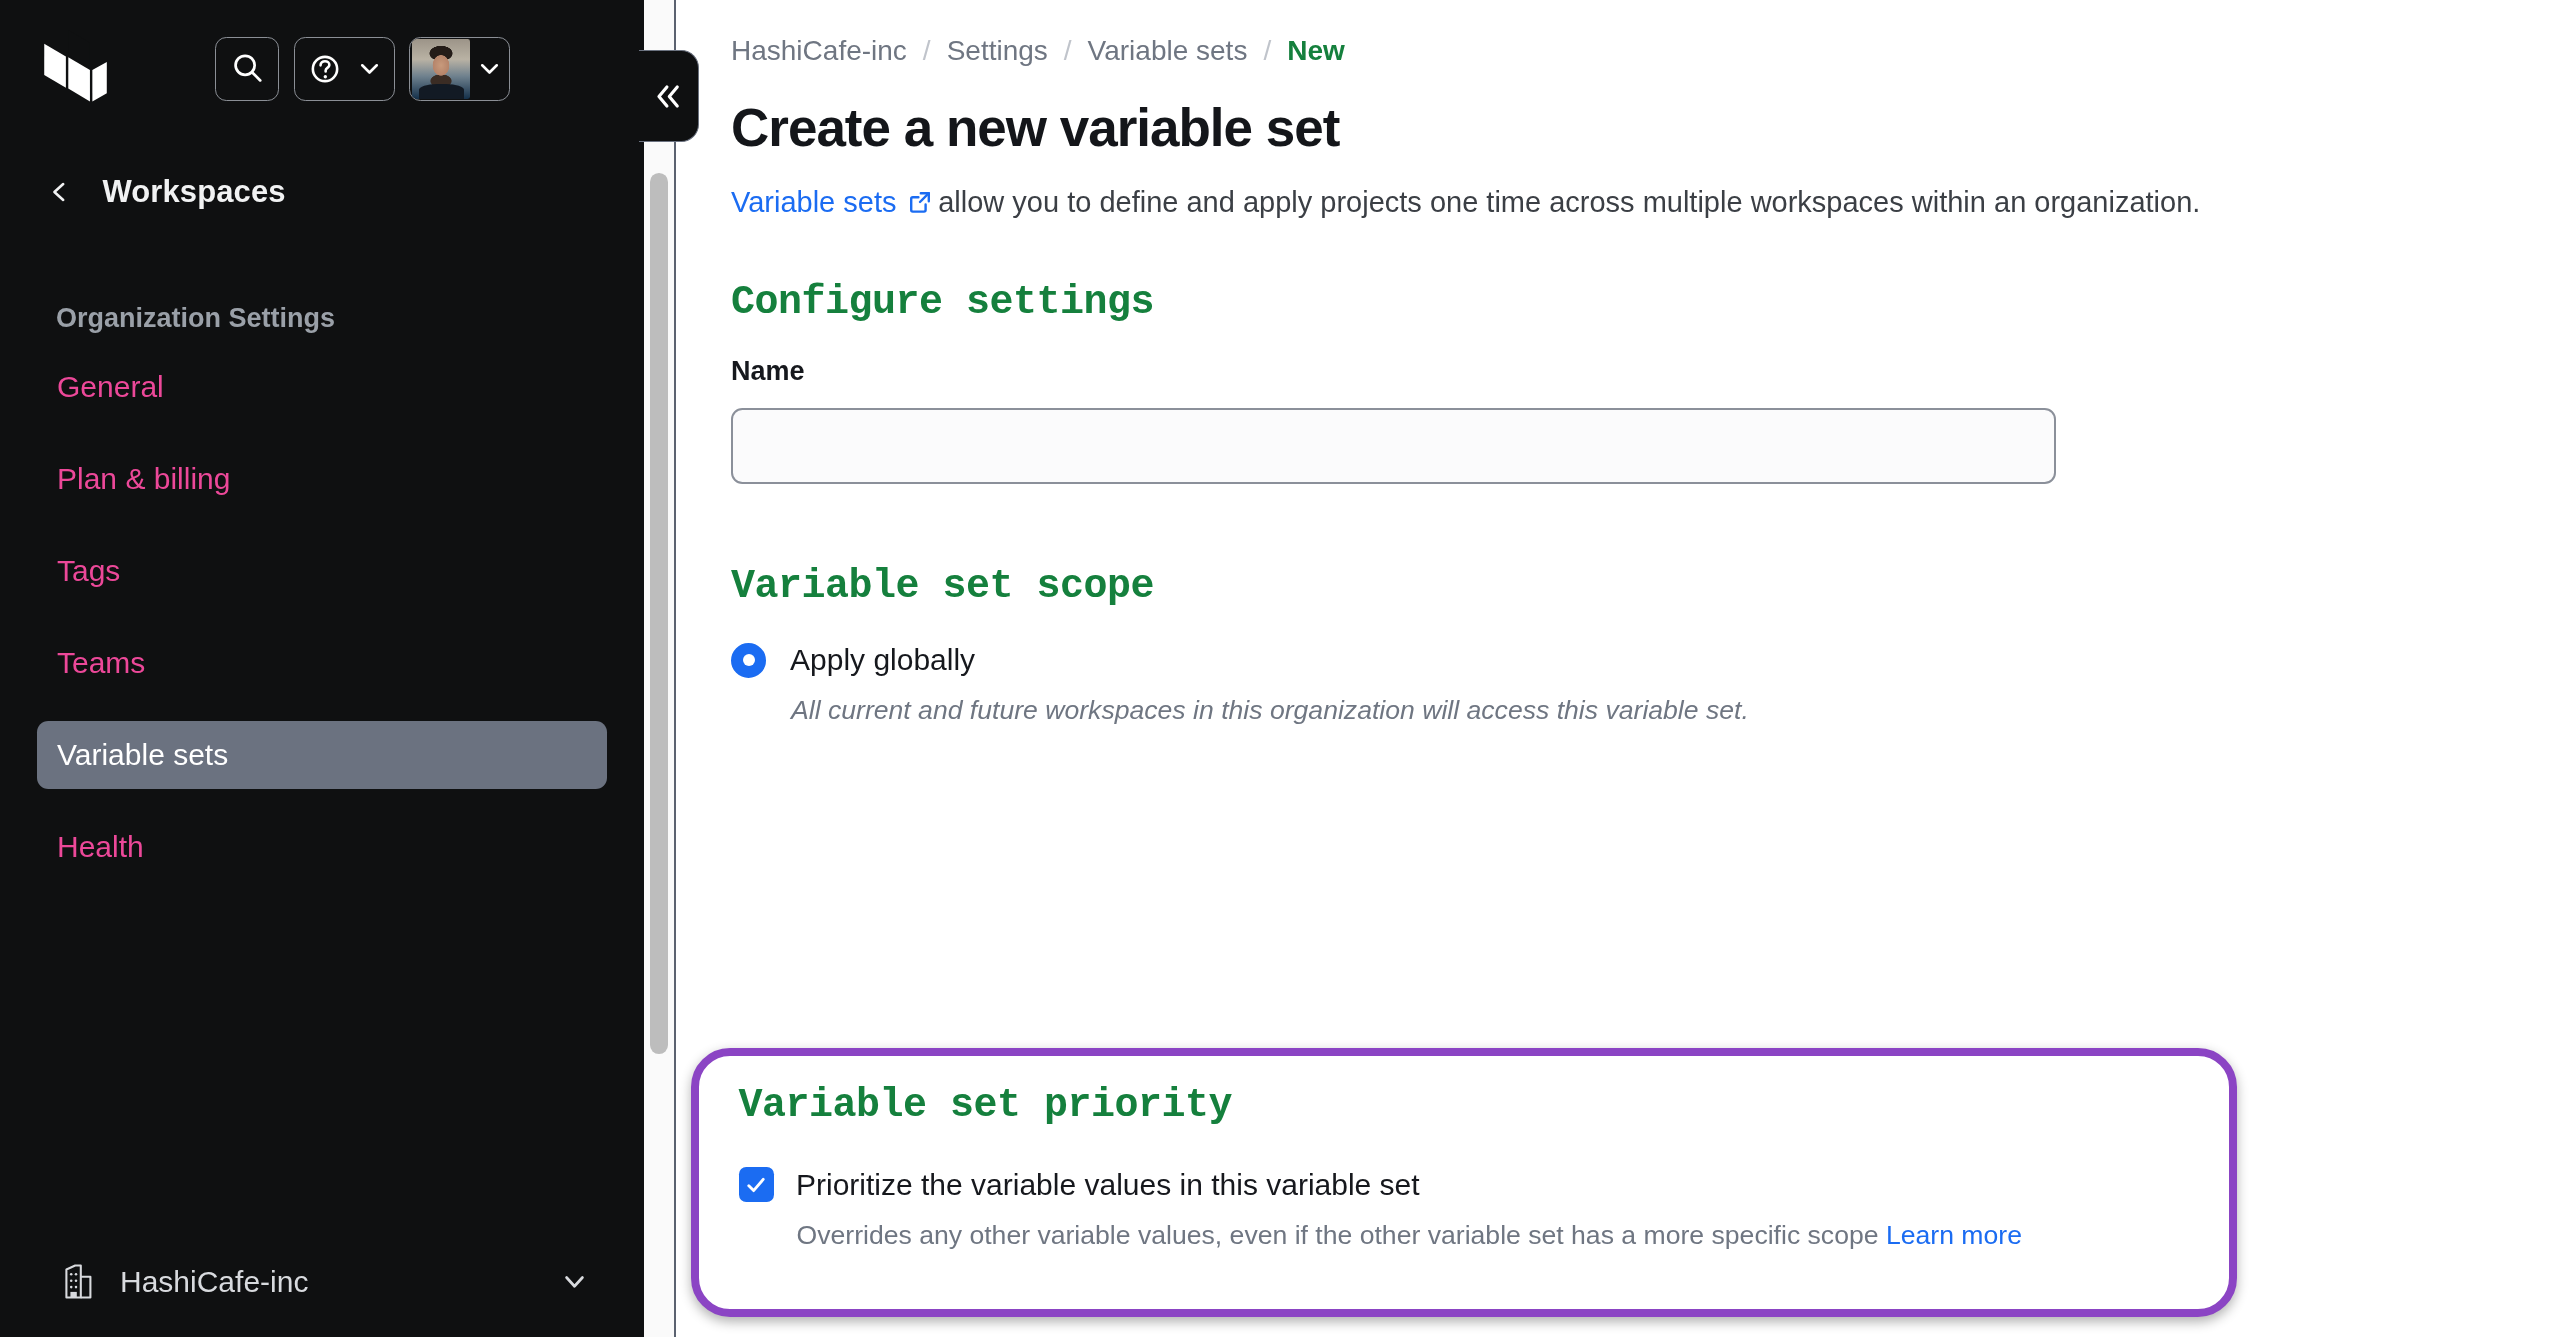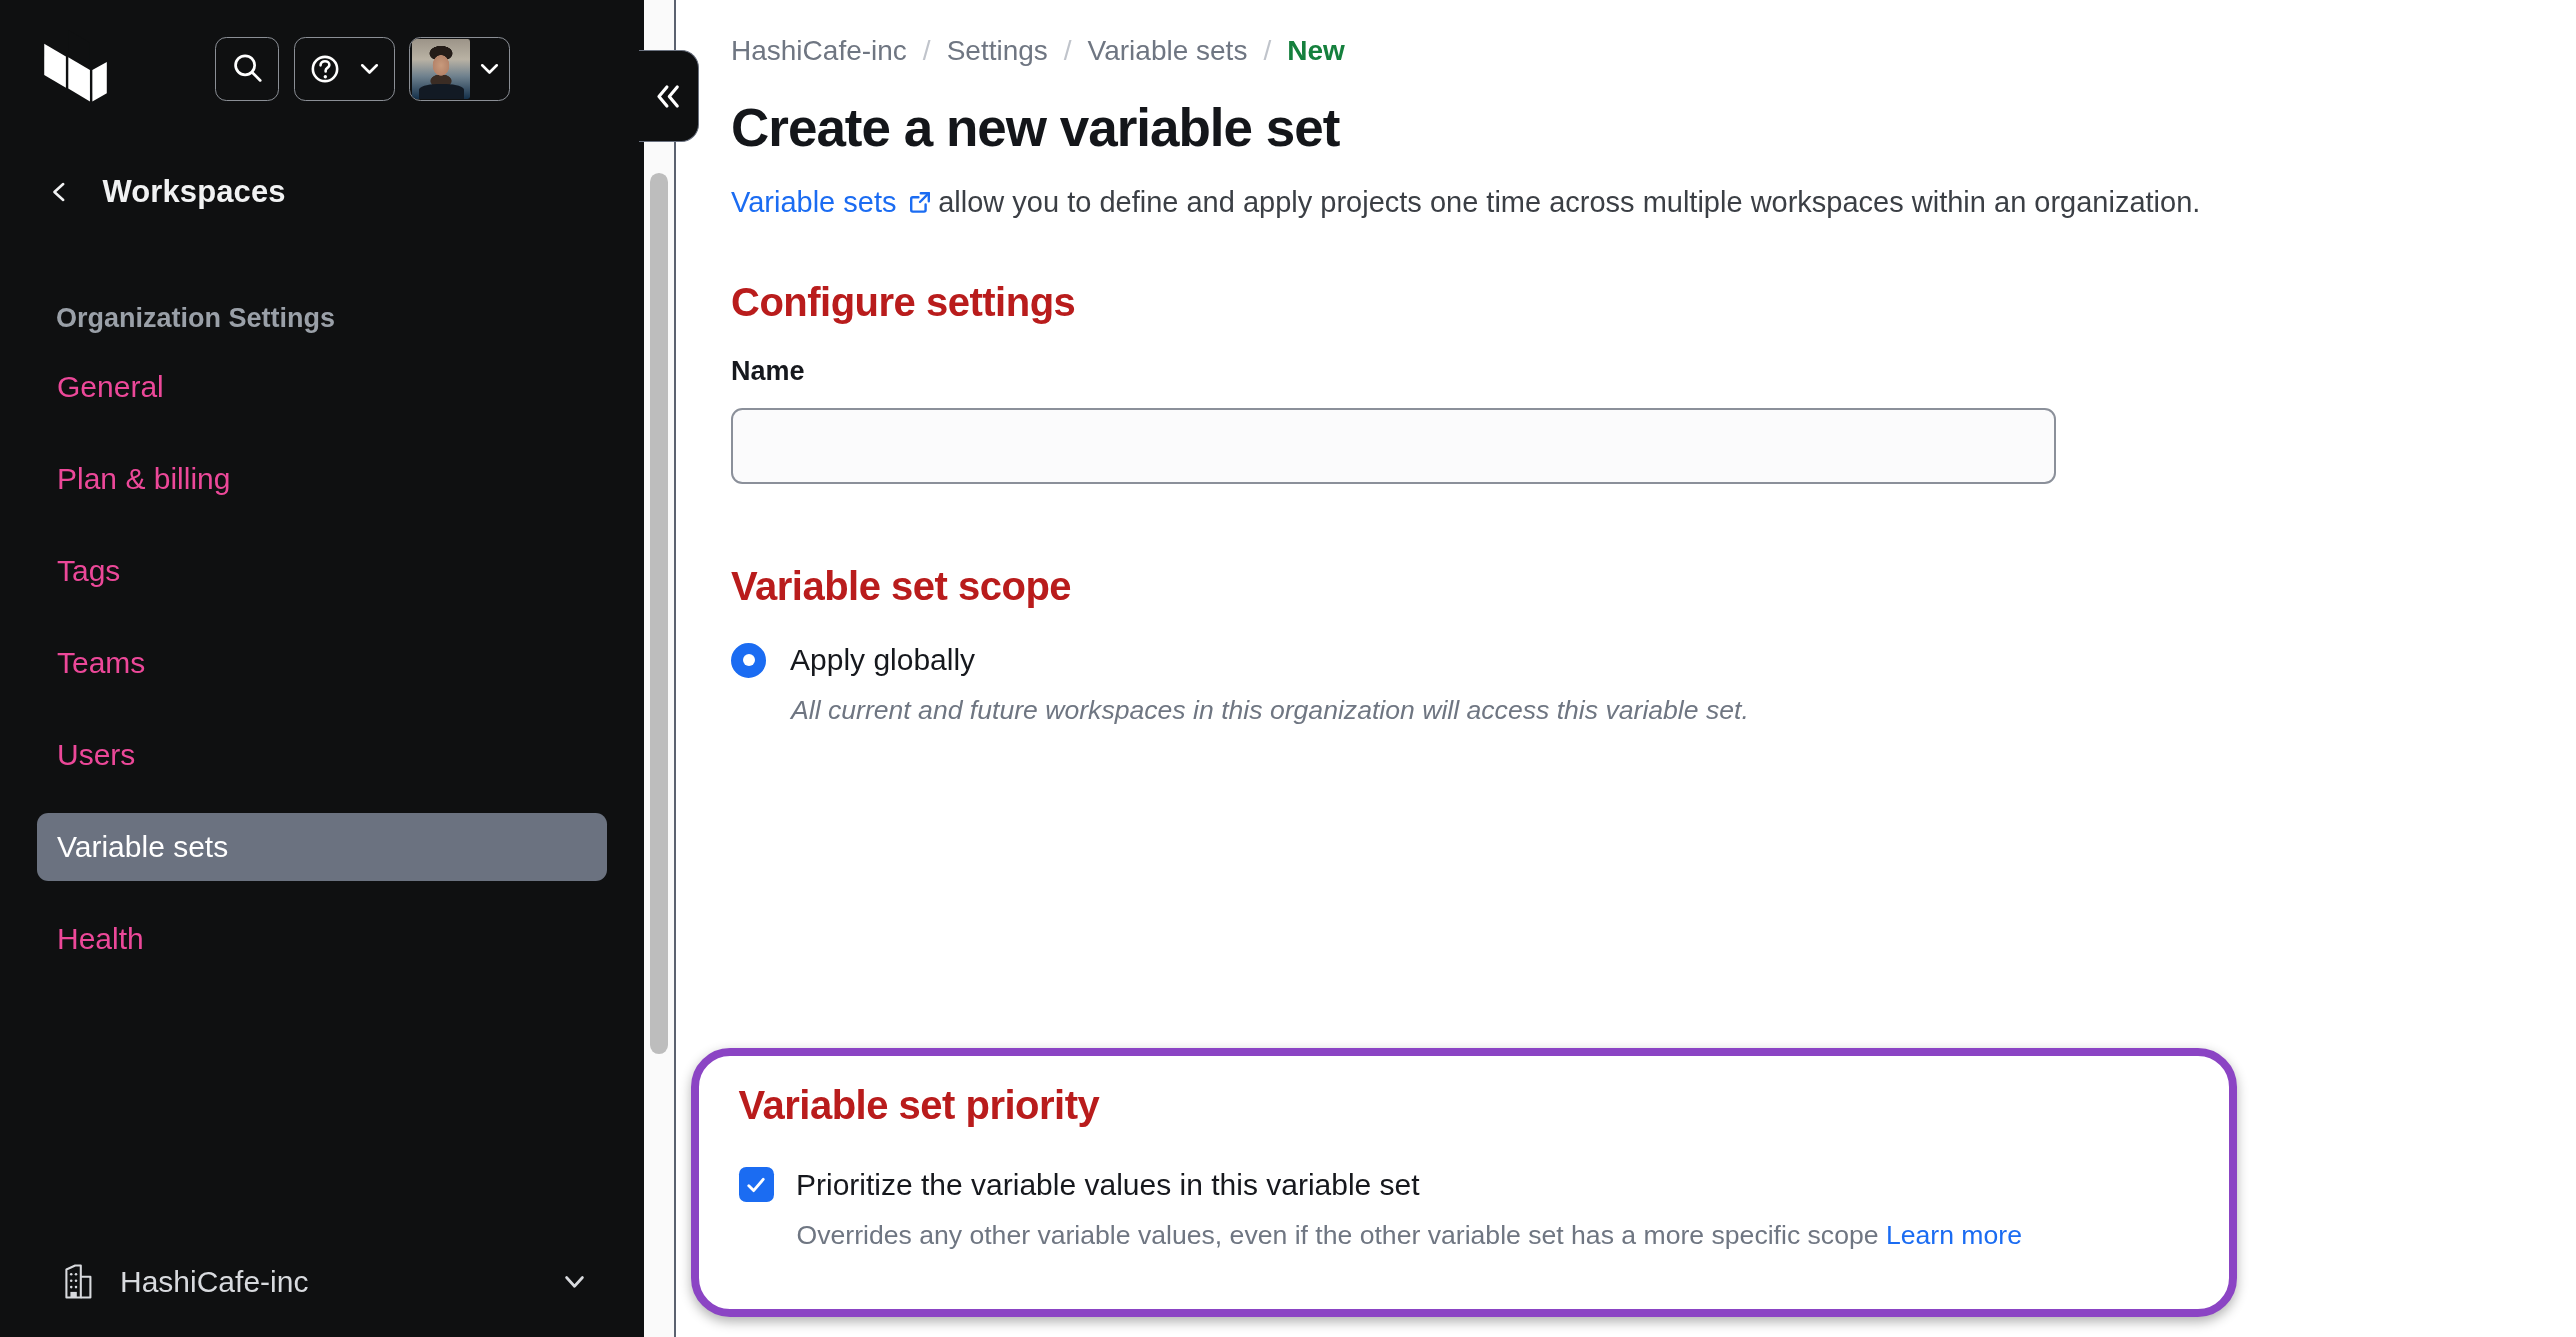--- a/index.html
+++ b/index.html
@@ -258,22 +258,23 @@
     width: 24px;
     height: 24px;
     margin-left: 11.3px;
     margin-right: 6.4px;
     vertical-align: -1.6px;
   }
 
   .sec-head {
     font-size: 40px;
     font-weight: 700;
-    color: #b91c1c;
+    color: #15803d;
     letter-spacing: -0.5px;
+    font-family: Liberation Mono, monospace;
   }
   .sec-head.s1 { margin-top: 58px; }
   .sec-head.s2 { margin-top: 80px; }
 
   .field-label {
     margin-top: 31px;
     font-size: 27px;
     font-weight: 600;
     color: #16181d;
   }
@@ -441,23 +442,20 @@
         <span>General</span>
       </div>
       <div class="sb-item">
         <span>Plan &amp; billing</span>
       </div>
       <div class="sb-item">
         <span>Tags</span>
       </div>
       <div class="sb-item">
         <span>Teams</span>
-      </div>
-      <div class="sb-item">
-        <span>Users</span>
       </div>
       <div class="sb-item active">
         <span>Variable sets</span>
       </div>
       <div class="sb-item">
         <span>Health</span>
       </div>
     </div>
 
     <div class="sb-spacer"></div>

